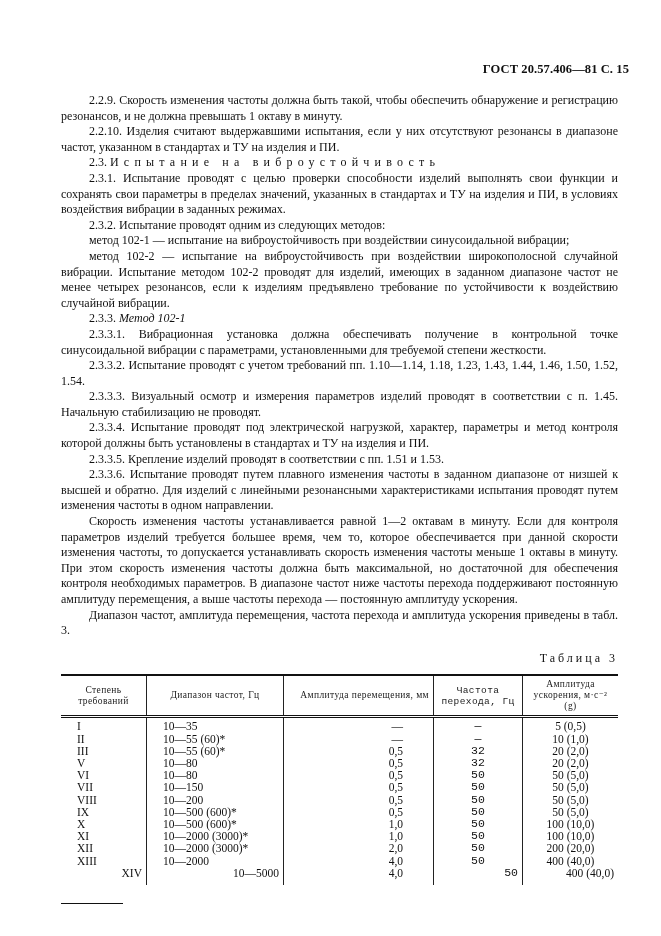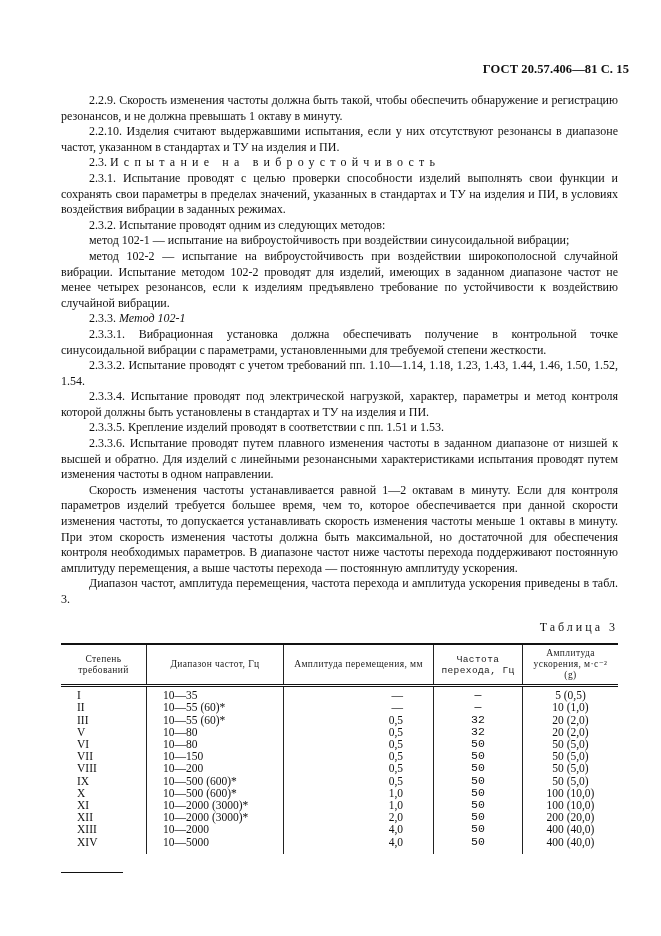--- a/index.html
+++ b/index.html
@@ -28,24 +28,24 @@
     width: 557px; border-collapse: collapse; font-size: 11.5px; line-height: 12.2px;
   }
   table.t3 thead th {
     font-weight: normal; font-size: 9.5px; line-height: 11px; letter-spacing: 0.4px;
     padding: 3px 4px 3px 4px; vertical-align: middle; color: #222;
     border-top: 2px solid #111; border-bottom: 3px double #111;
   }
   table.t3 th + th, table.t3 td + td { border-left: 1px solid #222; }
   table.t3 tbody td { padding: 0 4px; height: 12.2px; }
   table.t3 tbody tr:first-child td { padding-top: 2px; }
-  table.t3 tbody tr:last-child td { padding-bottom: 6px; }
+  table.t3 tbody tr:last-child td { padding-bottom: 6px; text-align: right; }
   .c0 { width: 65px; text-align: left; padding-left: 16px !important; }
   .c1 { width: 116px; text-align: left; padding-left: 16px !important; }
-  .c2 { width: 115px; text-align: center; }
+  .c2 { width: 115px; text-align: right; }
   .c3 { width: 80px; text-align: center; font-family: Liberation Mono, monospace; }
   .c4 { text-align: center; }
   .c2v { text-align: right; padding-right: 30px !important; }
   .footnote-rule {
     width: 62px; border-top: 1px solid #111; margin-top: 18px; margin-bottom: 4px;
   }
 </style>
 </head>
 <body>
 
@@ -65,20 +65,21 @@
   <p class="p method">метод 102-1 — испытание на виброустойчивость при воздействии синусоидальной вибрации;</p>
   <p class="p method">метод 102-2 — испытание на виброустойчивость при воздействии широкополосной случайной вибрации. Испытание методом 102-2 проводят для изделий, имеющих в заданном диапазоне частот не менее четырех резонансов, если к изделиям предъявлено требование по устойчивости к воздействию случайной вибрации.</p>
 
   <p class="p">
     <span>2.3.3.</span>
     <span class="italic">Метод 102-1</span>
   </p>
 
   <p class="p">2.3.3.1. Вибрационная установка должна обеспечивать получение в контрольной точке синусоидальной вибрации с параметрами, установленными для требуемой степени жесткости.</p>
   <p class="p">2.3.3.2. Испытание проводят с учетом требований пп. 1.10—1.14, 1.18, 1.23, 1.43, 1.44, 1.46, 1.50, 1.52, 1.54.</p>
+  <p class="p">2.3.3.3. Визуальный осмотр и измерения параметров изделий проводят в соответствии с п. 1.45. Начальную стабилизацию не проводят.</p>
   <p class="p">2.3.3.4. Испытание проводят под электрической нагрузкой, характер, параметры и метод контроля которой должны быть установлены в стандартах и ТУ на изделия и ПИ.</p>
   <p class="p">2.3.3.5. Крепление изделий проводят в соответствии с пп. 1.51 и 1.53.</p>
   <p class="p">2.3.3.6. Испытание проводят путем плавного изменения частоты в заданном диапазоне от низшей к высшей и обратно. Для изделий с линейными резонансными характеристиками испытания проводят путем изменения частоты в одном направлении.</p>
   <p class="p">Скорость изменения частоты устанавливается равной 1—2 октавам в минуту. Если для контроля параметров изделий требуется большее время, чем то, которое обеспечивается при данной скорости изменения частоты, то допускается устанавливать скорость изменения частоты меньше 1 октавы в минуту. При этом скорость изменения частоты должна быть максимальной, но достаточной для обеспечения контроля необходимых параметров. В диапазоне частот ниже частоты перехода поддерживают постоянную амплитуду перемещения, а выше частоты перехода — постоянную амплитуду ускорения.</p>
   <p class="p">Диапазон частот, амплитуда перемещения, частота перехода и амплитуда ускорения приведены в табл. 3.</p>
 
   <div class="table-caption">Таблица 3</div>
 
   <table class="t3">
     <thead>

